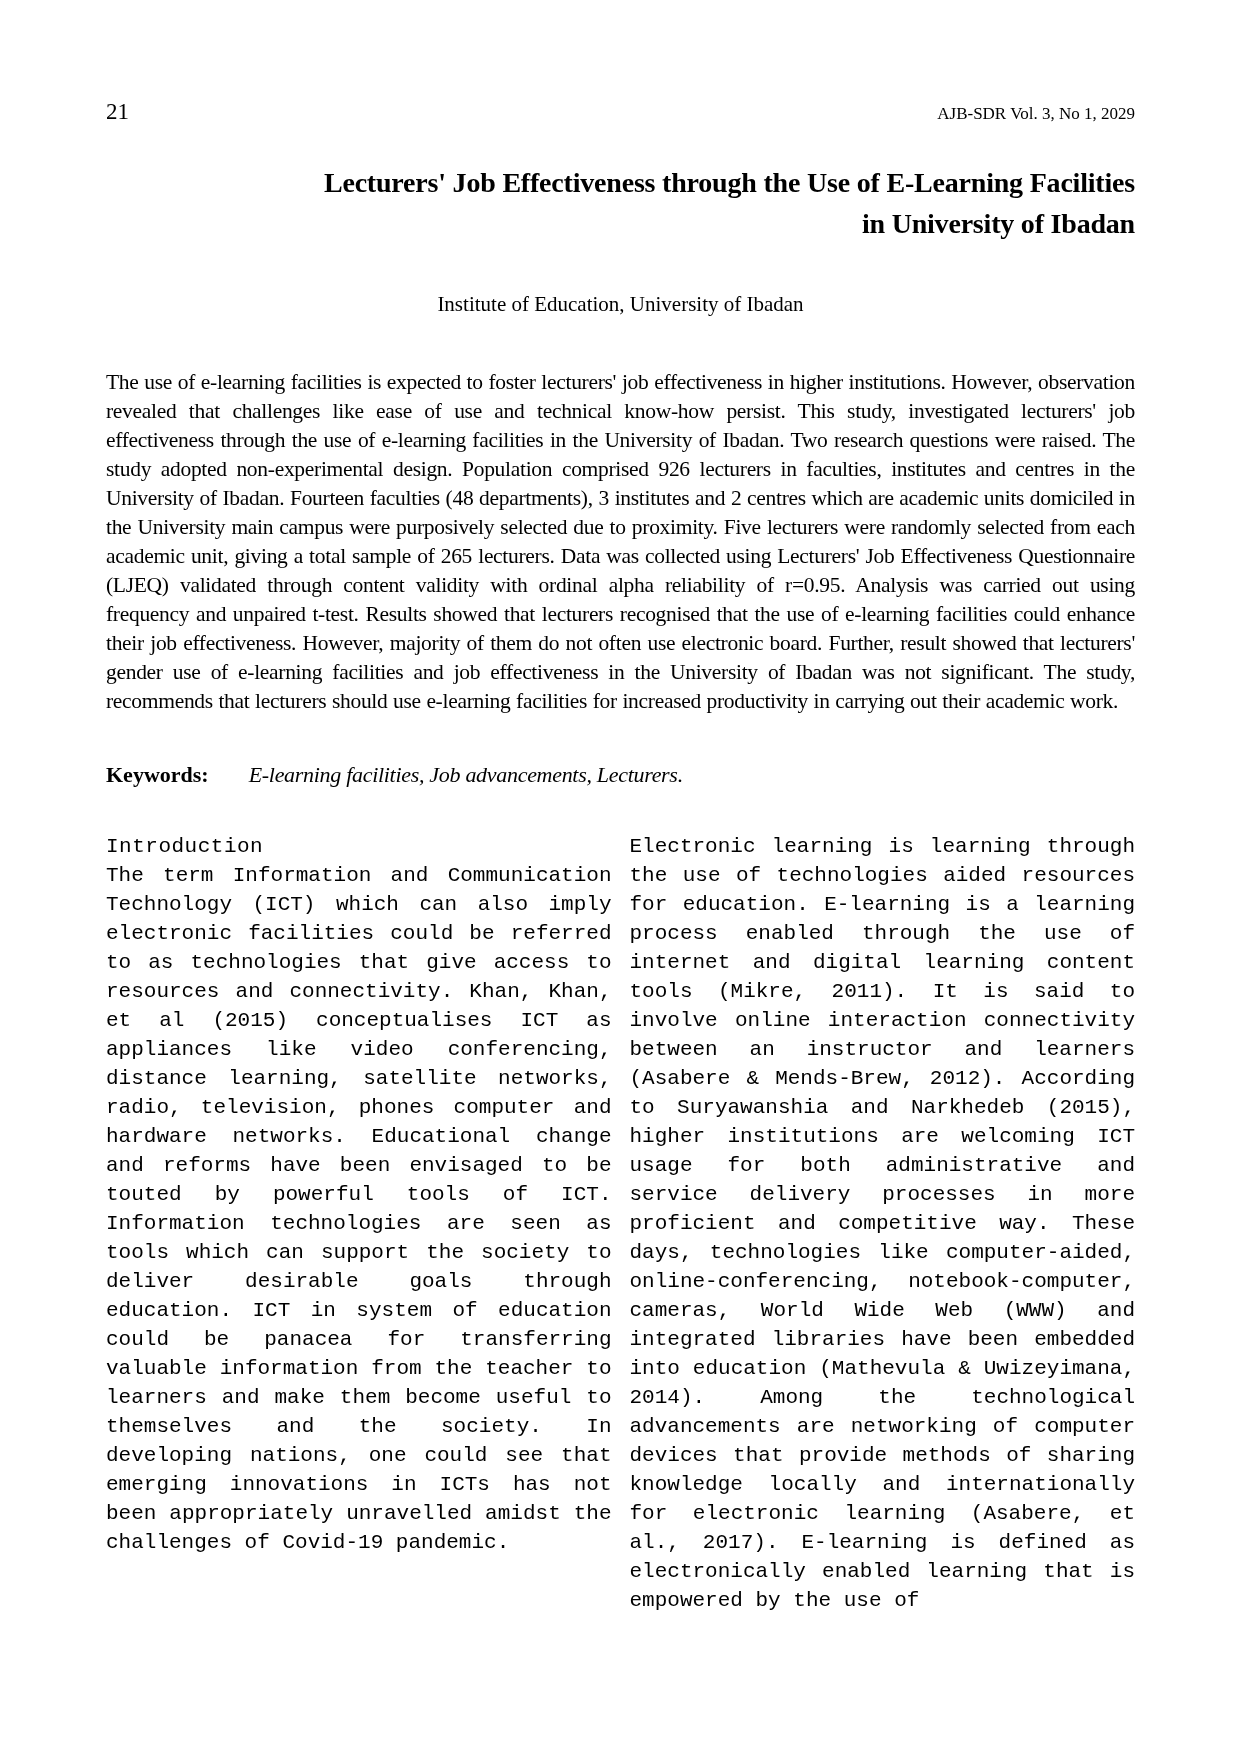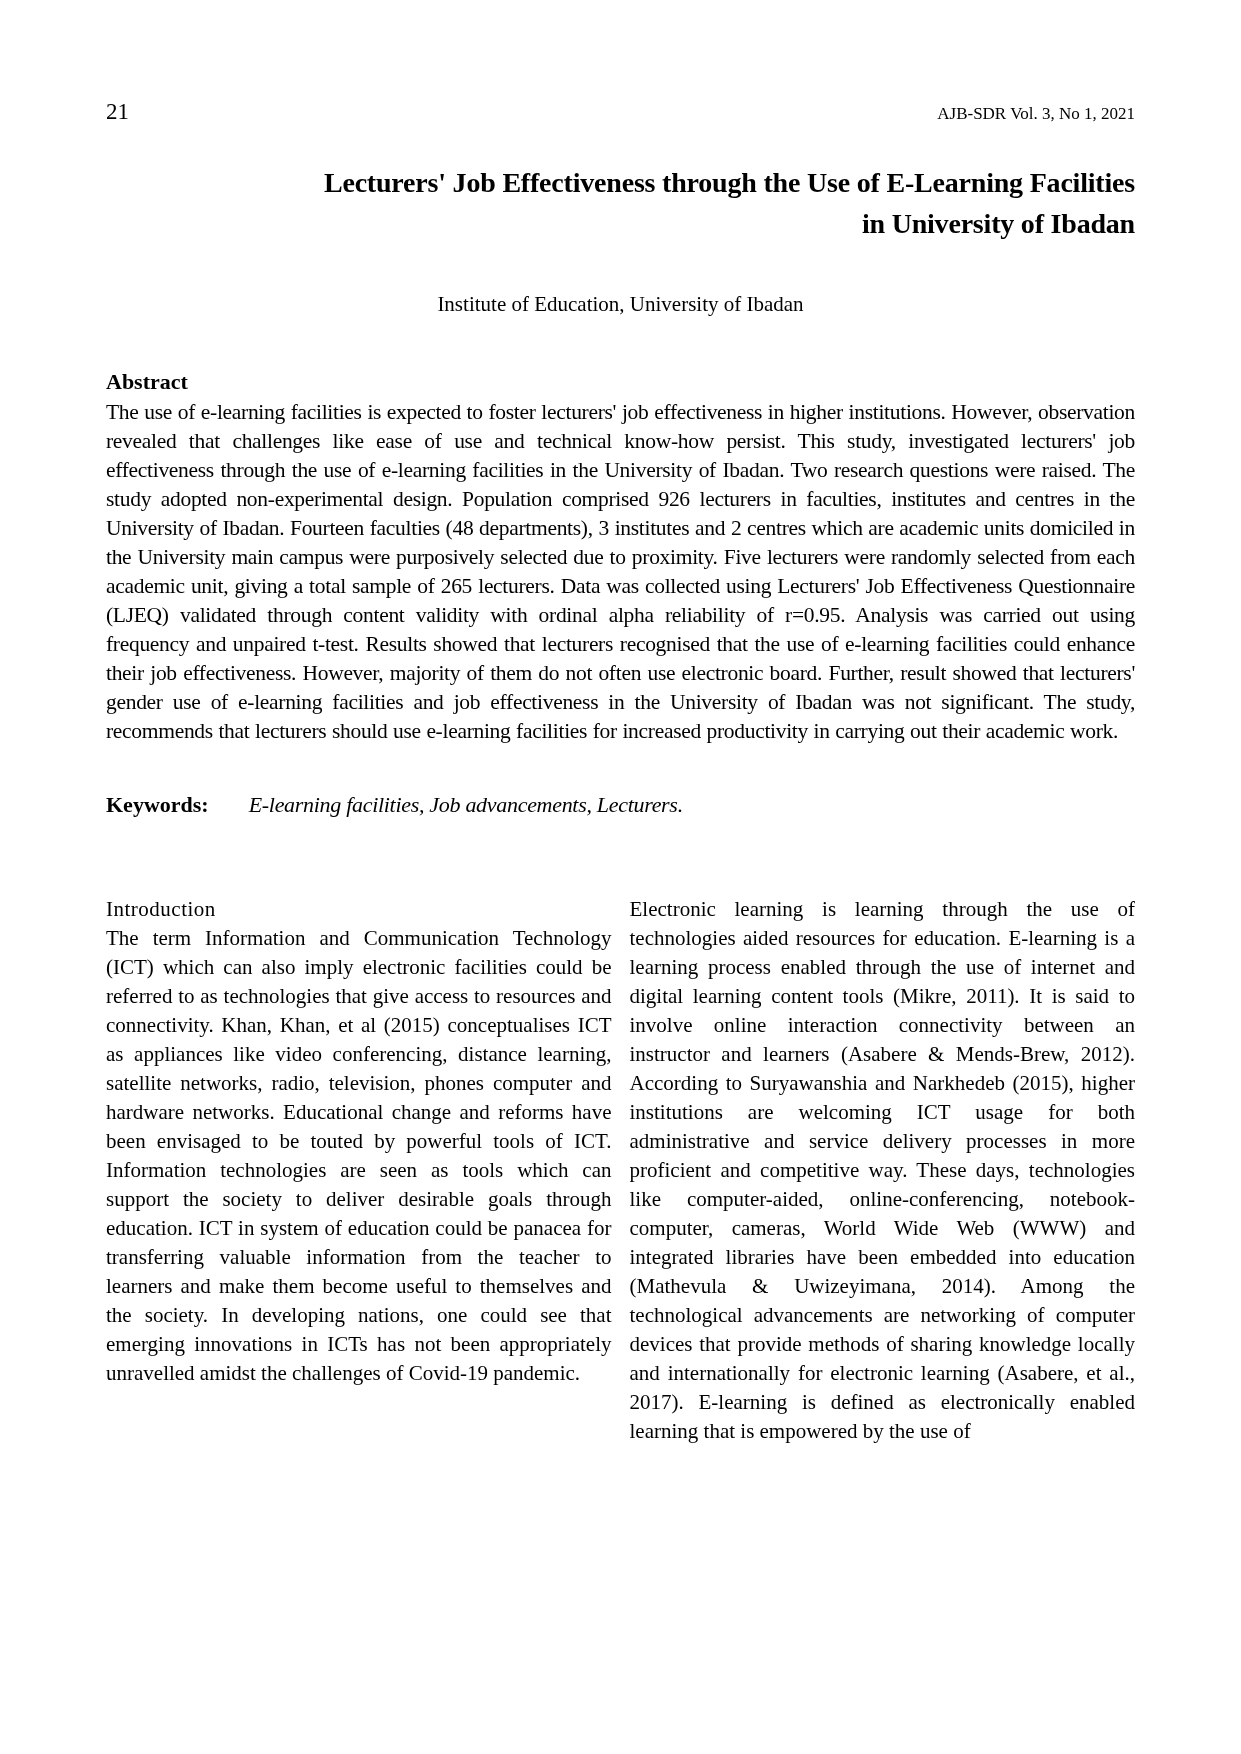--- a/index.html
+++ b/index.html
@@ -77,23 +77,24 @@
   }
   .keywords-label {
     font-weight: bold;
     margin-right: 40px;
   }
   .keywords-text {
     font-style: italic;
     letter-spacing: -0.3px;
   }
   .columns {
-    margin-top: 77px;
+    margin-top: 44px;
     display: flex;
     gap: 18px;
+    font-family: Liberation Mono, monospace;
   }
   .column {
     flex: 1 1 0;
     min-width: 0;
   }
   .section-heading {
     font-size: 21px;
     line-height: 29px;
     letter-spacing: 0.5px;
     font-weight: normal;
@@ -106,34 +107,33 @@
     text-align: justify;
   }
 </style>
 </head>
 <body>
 
 <div class="page">
 
   <div class="header-row">
     <span class="page-number">21</span>
-    <span class="journal-info">AJB-SDR Vol. 3, No 1, 2021</span>
+    <span class="journal-info">AJB-SDR Vol. 3, No 1, 2029</span>
   </div>
 
   <h1 class="paper-title">
     <span>Lecturers' Job Effectiveness through the Use of E-Learning Facilities</span><br>
     <span>in University of Ibadan</span>
   </h1>
 
   <div class="byline">
     <div class="affiliation">Institute of Education, University of Ibadan</div>
   </div>
 
   <div class="abstract-section">
-    <div class="abstract-heading">Abstract</div>
     <div class="abstract-text">The use of e-learning facilities is expected to foster lecturers' job effectiveness in higher institutions. However, observation revealed that challenges like ease of use and technical know-how persist. This study, investigated lecturers' job effectiveness through the use of e-learning facilities in the University of Ibadan. Two research questions were raised. The study adopted non-experimental design. Population comprised 926 lecturers in faculties, institutes and centres in the University of Ibadan. Fourteen faculties (48 departments), 3 institutes and 2 centres which are academic units domiciled in the University main campus were purposively selected due to proximity. Five lecturers were randomly selected from each academic unit, giving a total sample of 265 lecturers. Data was collected using Lecturers' Job Effectiveness Questionnaire (LJEQ) validated through content validity with ordinal alpha reliability of r=0.95. Analysis was carried out using frequency and unpaired t-test. Results showed that lecturers recognised that the use of e-learning facilities could enhance their job effectiveness. However, majority of them do not often use electronic board. Further, result showed that lecturers' gender use of e-learning facilities and job effectiveness in the University of Ibadan was not significant. The study, recommends that lecturers should use e-learning facilities for increased productivity in carrying out their academic work.</div>
   </div>
 
   <div class="keywords-row">
     <span class="keywords-label">Keywords:</span><span class="keywords-text">E-learning facilities, Job advancements, Lecturers.</span>
   </div>
 
   <div class="columns">
     <div class="column">
       <h2 class="section-heading">Introduction</h2>

